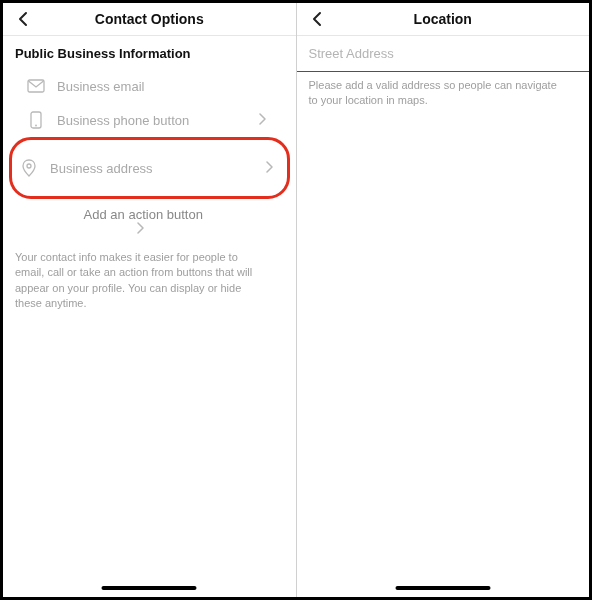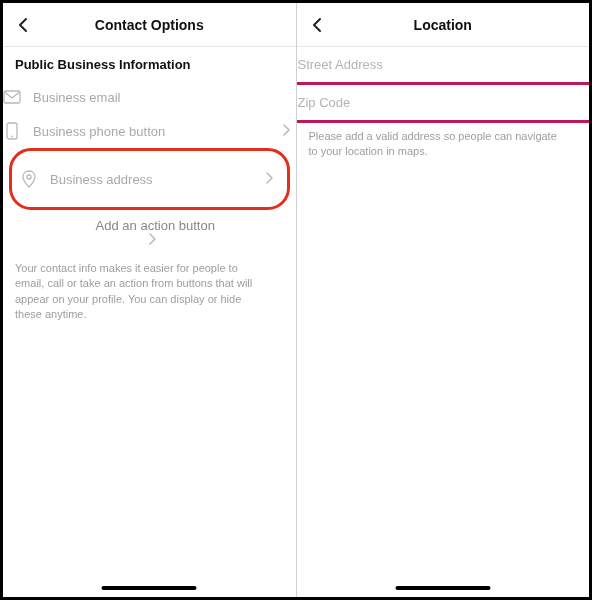--- a/index.html
+++ b/index.html
@@ -15,21 +15,21 @@
     .pane {
       flex: 1;
       display: flex;
       flex-direction: column;
       position: relative;
       background: #fff;
     }
     .pane + .pane { border-left: 1px solid #d0d0d0; }
 
     .nav {
-      height: 44px;
+      height: 33px;
       display: flex;
       align-items: center;
       justify-content: center;
       position: relative;
       border-bottom: 1px solid #e6e6e6;
     }
     .nav-title {
       font-size: 14px;
       font-weight: 600;
       color: #111;
@@ -50,21 +50,21 @@
     .section-header {
       font-size: 13px;
       font-weight: 700;
       color: #111;
       padding: 10px 12px 8px 12px;
     }
 
     .row {
       display: flex;
       align-items: center;
-      padding: 8px 0;
+      padding: 8px 24px;
       font-size: 13px;
       color: #a9a9a9;
       position: relative;
       cursor: pointer;
       min-height: 32px;
     }
     .row-plain {
       color: #888;
     }
     .row-icon {
@@ -91,24 +91,24 @@
     }
 
     .desc {
       font-size: 11px;
       color: #9e9e9e;
       line-height: 1.4;
       padding: 6px 28px 0 12px;
     }
 
     .field {
-      padding: 10px 1px;
+      padding: 10px 12px;
       font-size: 13px;
       color: #b4b4b4;
-      border-bottom: 3px solid #be185d;
+      border-bottom: 1px solid #be185d;
       display: flex;
       align-items: center;
       cursor: text;
     }
     .field span.fld-label { flex: 1; }
     .field.navrow { cursor: pointer; }
 
     .home-indicator {
       position: absolute;
       bottom: 7px;
@@ -199,20 +199,17 @@
       </svg>
     </div>
     <div class="nav-title">Location</div>
   </div>
 
   <div class="field">
     <span class="fld-label">Street Address</span>
   </div>
 
 
-  <div class="field">
-    <span class="fld-label">Zip Code</span>
-  </div>
 
   <div class="desc">Please add a valid address so people can navigate to your location in maps.</div>
 
   <div class="home-indicator"></div>
 </div>
 
 </body></html>

